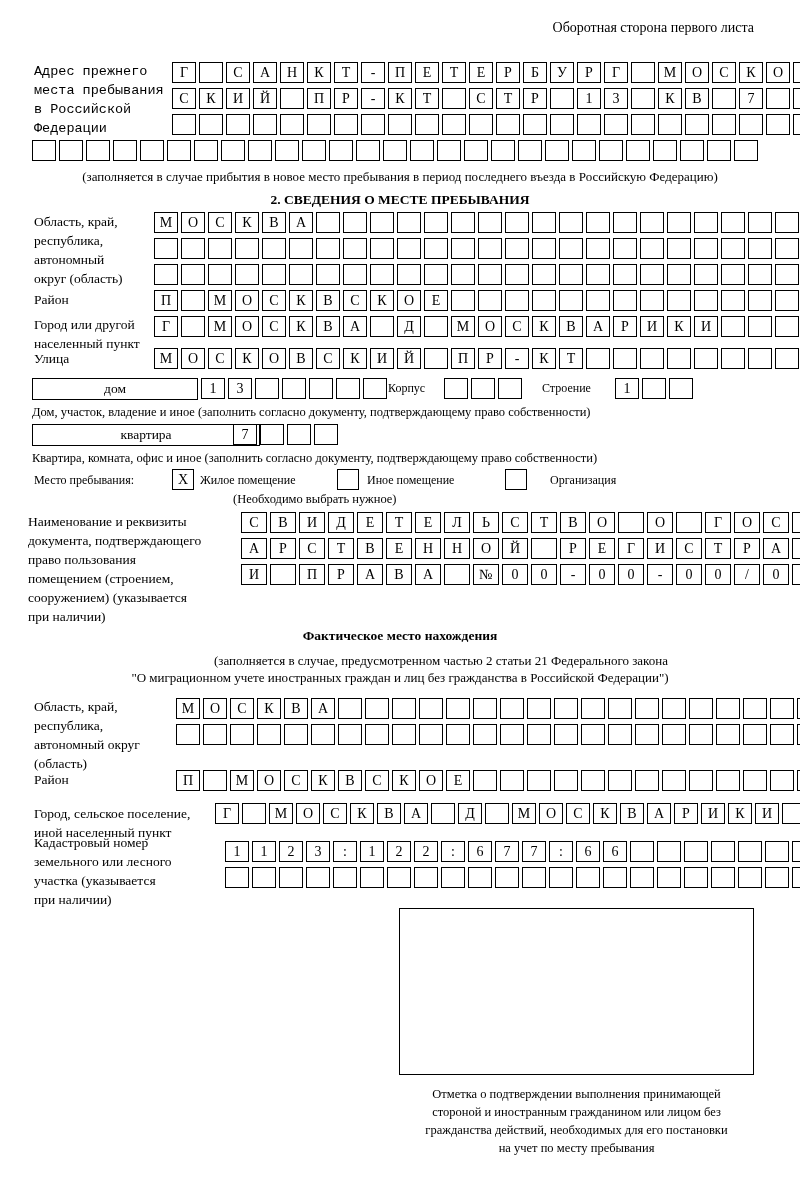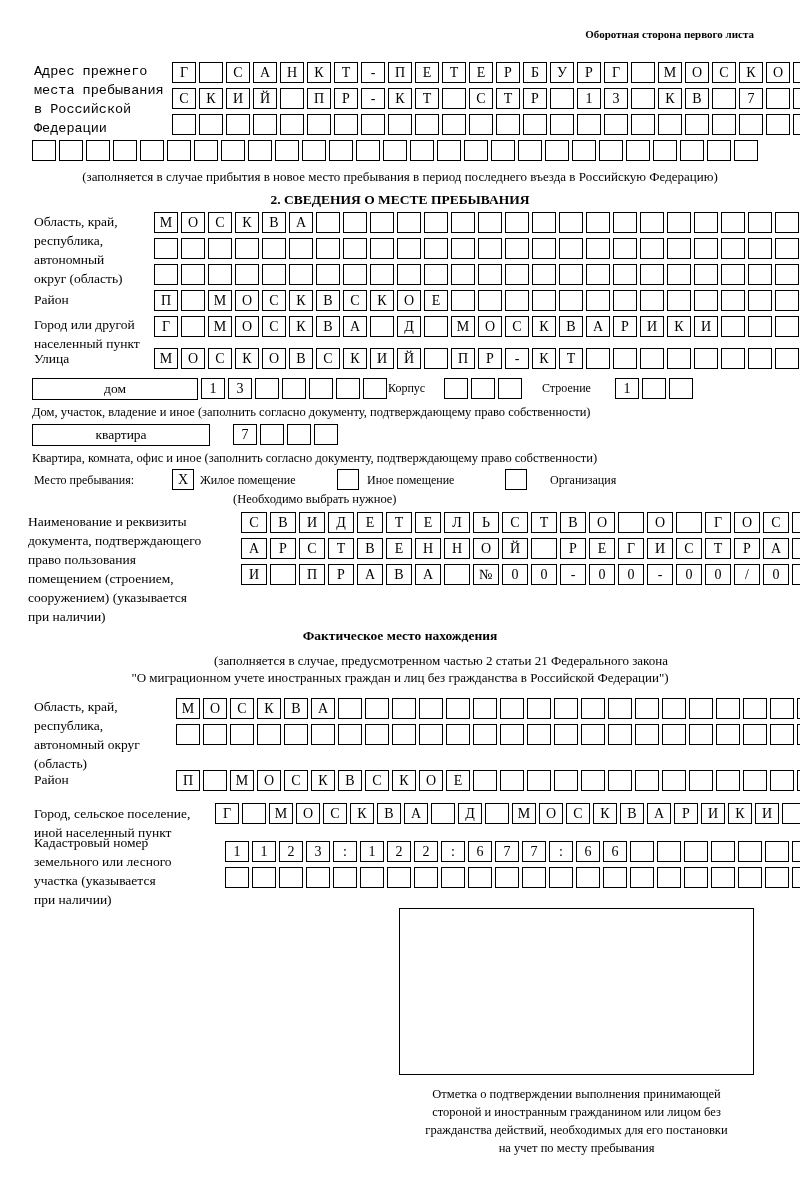--- a/index.html
+++ b/index.html
@@ -16,23 +16,22 @@
     overflow: hidden;
   }
   .page {
     position: relative;
     width: 800px;
     height: 1180px;
   }
   .hdr-right {
     position: absolute;
     right: 46px;
-    top: 28px;
-    font-size: 11px;
-    font-weight: bold;
+    top: 20px;
+    font-size: 14px;
   }
   .lbl {
     position: absolute;
     font-size: 13.5px;
     line-height: 19px;
     white-space: pre-line;
   }
   .lbl.sm { font-size: 12.5px; }
   .center {
     position: absolute;
@@ -405,21 +404,21 @@
       <div class="cell"></div>
     </div>
   <div class="inline-lbl" style="left:542px; top:378px;">Строение</div>
   <div class="boxrow" id="s2-stroenie" style="left:615px; top:378px;">
       <div class="cell">1</div>
       <div class="cell"></div>
       <div class="cell"></div>
     </div>
   <div class="lbl sm" style="left:32px; top:403px;">Дом, участок, владение и иное (заполнить согласно документу, подтверждающему право собственности)</div>
 
-  <div class="labelbox" style="left:32px; top:424px; width:178px; height:22px;">квартира</div>
+  <div class="labelbox" style="left:32px; top:424px; width:228px; height:22px;">квартира</div>
   <div class="boxrow" id="s2-flat" style="left:233px; top:424px;">
       <div class="cell">7</div>
       <div class="cell"></div>
       <div class="cell"></div>
       <div class="cell"></div>
     </div>
   <div class="lbl sm" style="left:32px; top:449px;">Квартира, комната, офис и иное (заполнить согласно документу, подтверждающему право собственности)</div>
 
   <div class="inline-lbl" style="left:34px; top:470px;">Место пребывания:</div>
   <div class="checkcell" style="left:172px; top:469px;">X</div>

